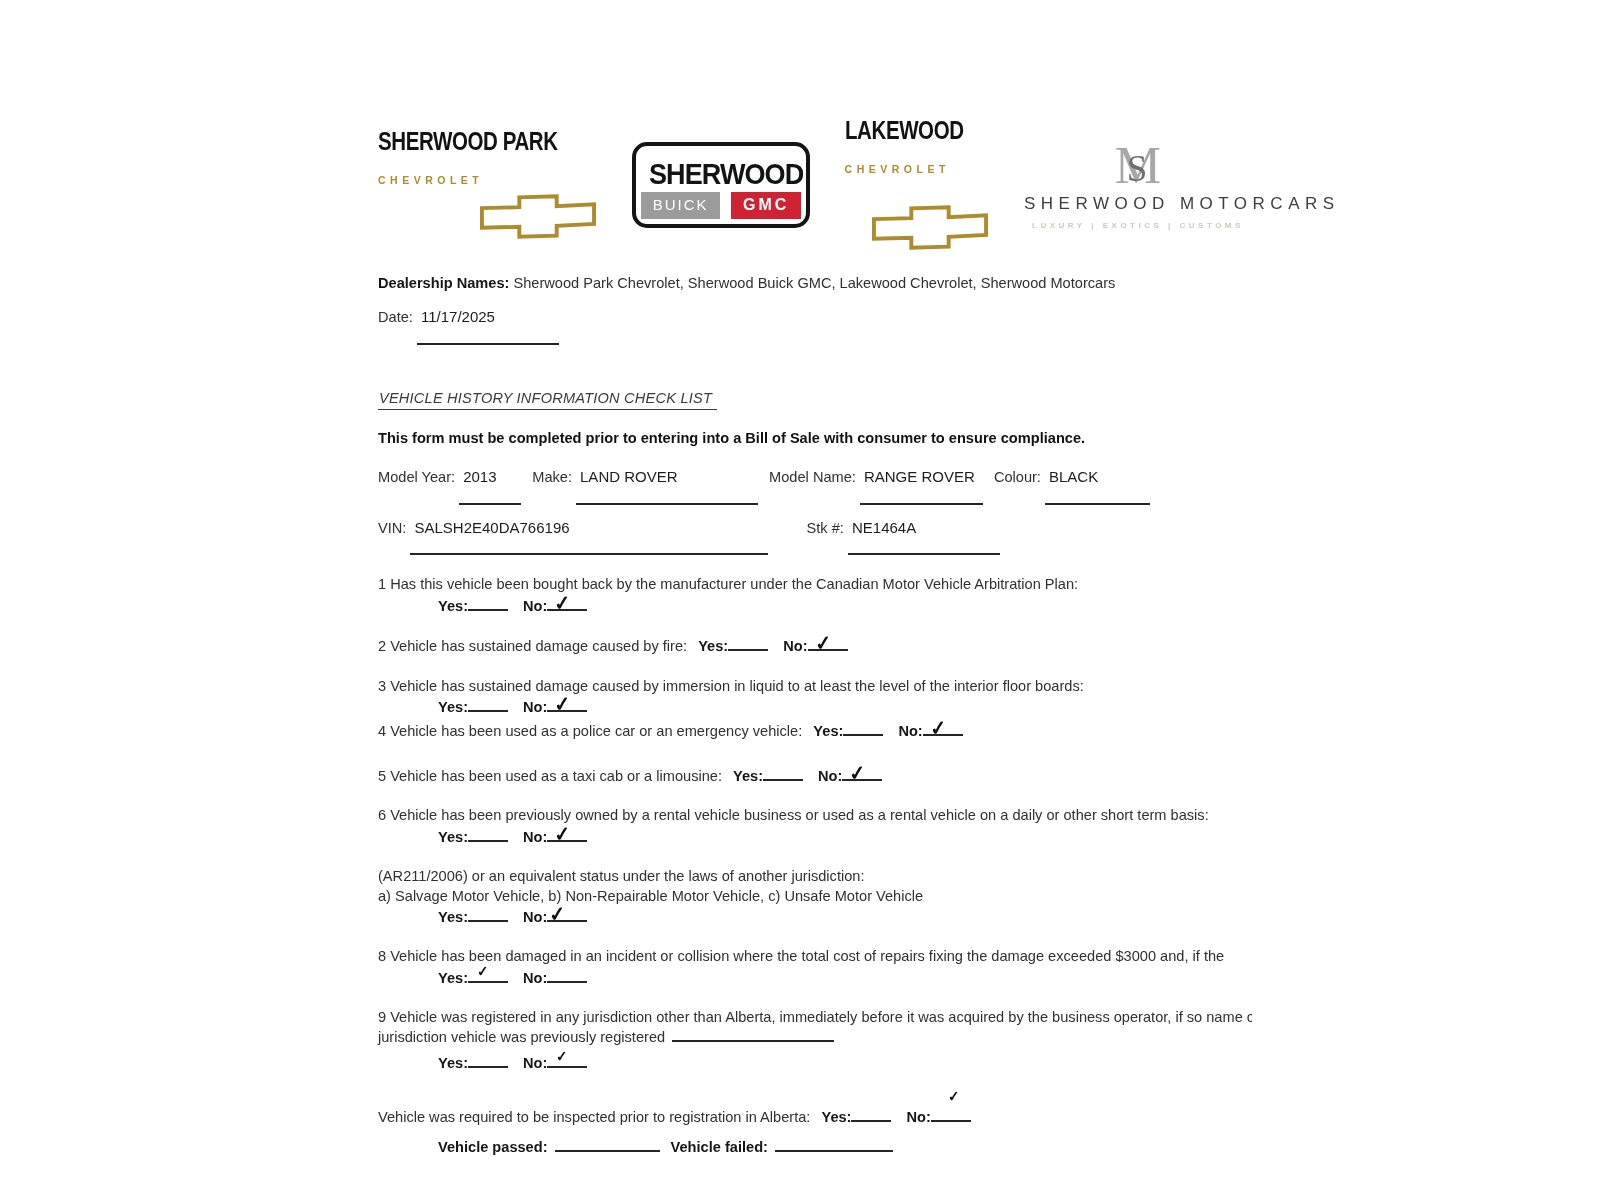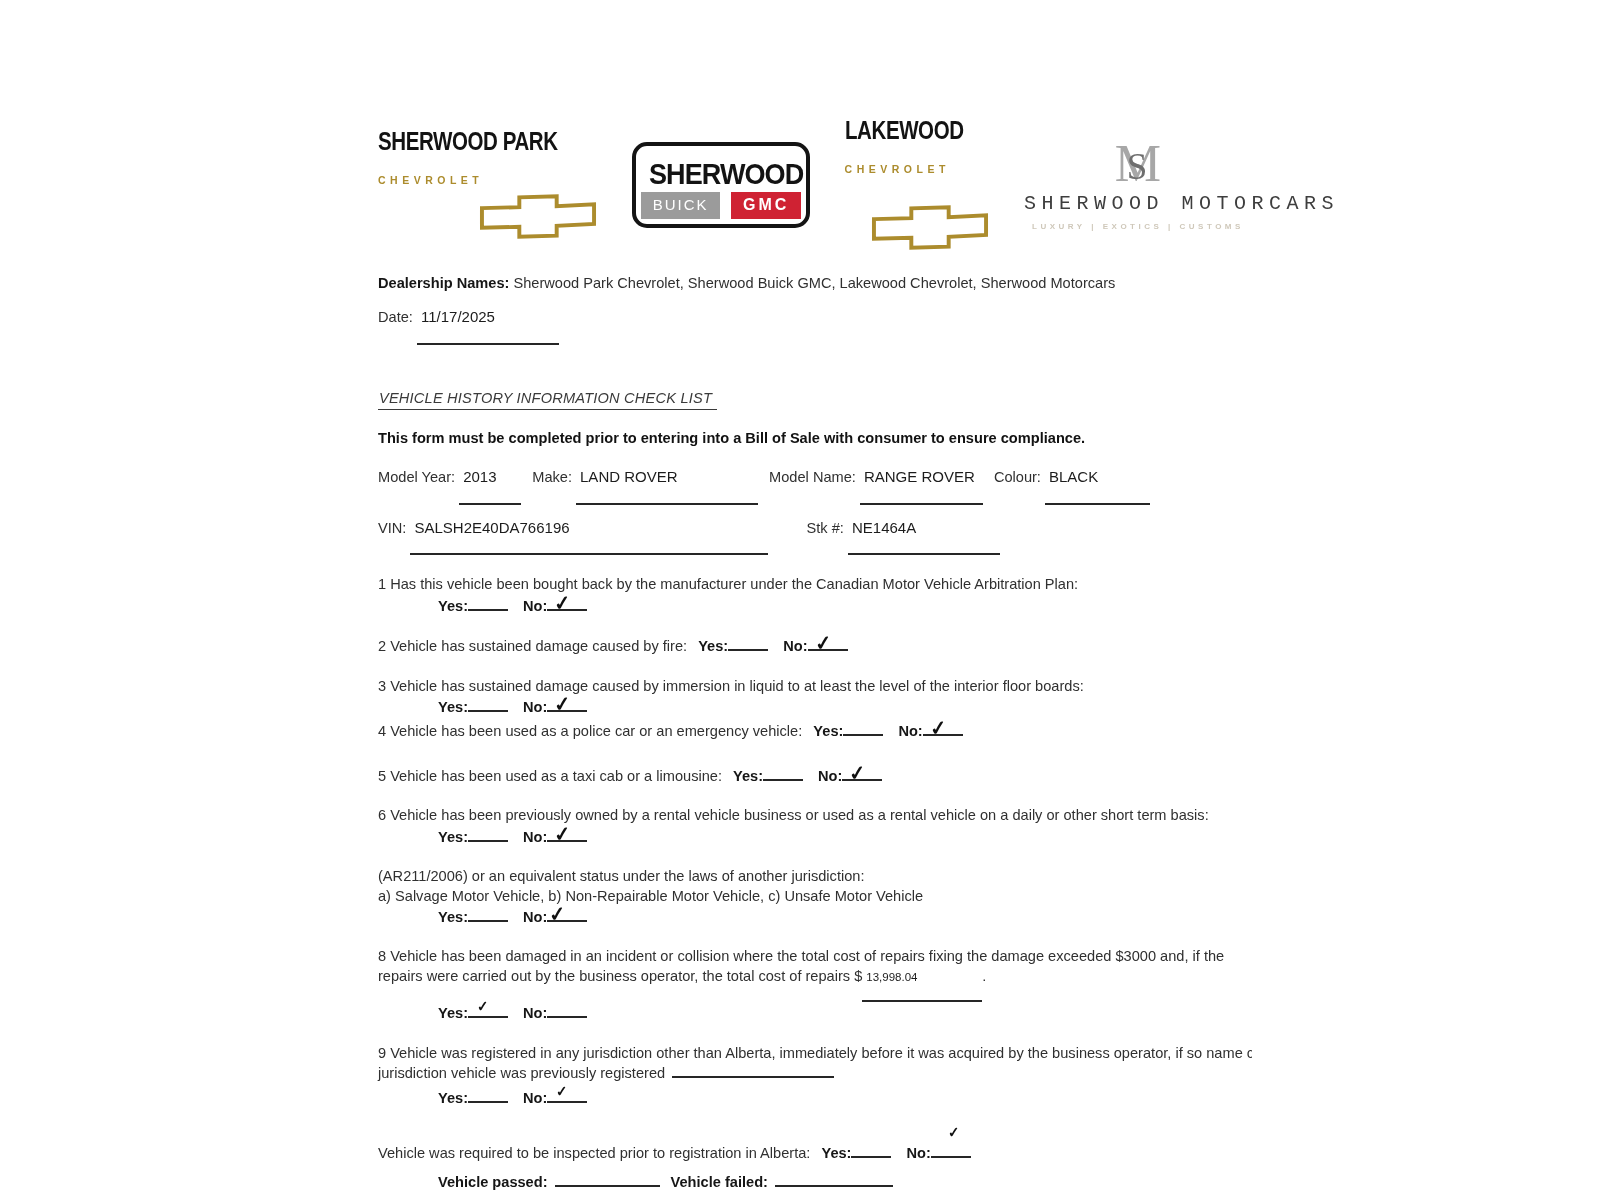--- a/index.html
+++ b/index.html
@@ -26,21 +26,21 @@
   .sbg-buick { flex:1.15; background:#9b9b9b; color:#fefefe; font-size:15px; letter-spacing:2px;
                text-align:center; padding:4px 0 5px; font-weight:400; }
   .sbg-gmc { flex:1; background:#cf2233; color:#fff; font-weight:900; font-size:16px; letter-spacing:3px;
              text-align:center; padding:4px 0 5px; }
 
   .sm-logo { text-align:center; width:228px; }
   .ms-monogram { position:relative; height:50px; line-height:50px; }
   .ms-m { font-family:"Liberation Serif", serif; font-size:52px; color:#a7a7a7; line-height:50px; }
   .ms-s { position:absolute; left:50%; top:9px; transform:translateX(-54%); font-family:"Liberation Serif", serif;
           font-size:37px; color:#6e6e6e; line-height:37px; }
-  .sm-name { font-family:Liberation Mono, monospace; font-size:20px; letter-spacing:5.5px; color:#3e3e3e;
+  .sm-name { font-family:Liberation Sans, sans-serif; font-size:17px; letter-spacing:5.5px; color:#3e3e3e;
              margin-top:3px; white-space:nowrap; }
   .sm-tag { font-size:8px; letter-spacing:3.5px; color:#cfc8ba; margin-top:7px; font-weight:700; }
 
   
   .b { font-weight:700; color:#161616; }
   .row { line-height:1.32; }
   .dealership { margin-top:40px; }
   .date-row { margin-top:15px; }
   .title-row { margin-top:44px; }
   .title { display:inline-block; font-style:italic; color:#3a3a3a; border-bottom:1.5px solid #3a3a3a;
@@ -192,23 +192,20 @@
     <div class="q">
       <div class="row">(AR211/2006) or an equivalent status under the laws of another jurisdiction:</div>
       <div class="row">a) Salvage Motor Vehicle, b) Non-Repairable Motor Vehicle, c) Unsafe Motor Vehicle</div>
       <div class="ans">
         <span class="b">Yes:</span><span class="blank w38"></span><span class="gap12"></span><span class="b">No:</span><span class="blank w38"><span class="check" style="left:2px;">✓</span></span>
       </div>
     </div>
 
     <div class="q">
       <div class="row">8 Vehicle has been damaged in an incident or collision where the total cost of repairs fixing the damage exceeded $3000 and, if the</div>
-      <div class="row">
-        <span>repairs were carried out by the business operator, the total cost of repairs $</span><span class="fill small w118">13,998.04</span><span>.</span>
-      </div>
       <div class="ans">
         <span class="b">Yes:</span><span class="blank w38"><span class="check sm">✓</span></span><span class="gap12"></span><span class="b">No:</span><span class="blank w38"></span>
       </div>
     </div>
 
     <div class="q">
       <div class="row clip">9 Vehicle was registered in any jurisdiction other than Alberta, immediately before it was acquired by the business operator, if so name c</div>
       <div class="row">
         <span>jurisdiction vehicle was previously registered</span><span class="gap6"></span><span class="blank w160"></span>
       </div>

